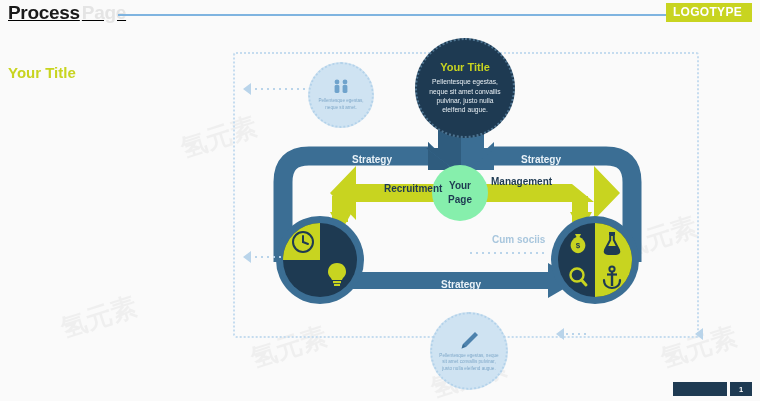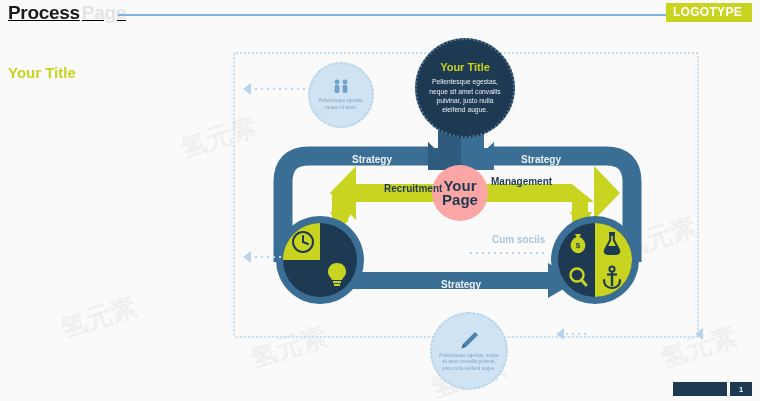--- a/index.html
+++ b/index.html
@@ -40,22 +40,22 @@
 
   
   .topcircle{position:absolute;left:415px;top:38px;width:100px;height:100px;border-radius:50%;
     background:#1e3a52;border:2px dotted #4e7491;box-sizing:border-box;
     display:flex;flex-direction:column;align-items:center;justify-content:center;text-align:center;}
   .topcircle .t{color:#c8d420;font-size:11px;font-weight:bold;margin-bottom:4px;}
   .topcircle .b{color:#e9f0f5;font-size:6.7px;line-height:9.4px;width:74px;}
 
   
   .hub{position:absolute;left:432px;top:165px;width:56px;height:56px;border-radius:50%;
-    background:#fca5a5;display:flex;flex-direction:column;justify-content:center;
-    color:#1e3a52;font-size:15px;font-weight:bold;line-height:14px;text-align:center;z-index:6;}
+    background:#86efac;display:flex;flex-direction:column;justify-content:center;
+    color:#1e3a52;font-size:10px;font-weight:bold;line-height:14px;text-align:center;z-index:6;}
 
   
   .alabel{position:absolute;font-size:10px;font-weight:bold;z-index:7;white-space:nowrap;}
   .alabel.blue{color:#eaf2f8;}
   .alabel.dark{color:#1e3a52;}
   .lab-strat-l{left:352px;top:154px;}
   .lab-strat-r{left:521px;top:154px;}
   .lab-recruit{left:360px;top:183px;margin-left:24px;}
   .lab-manage{left:491px;top:176px;}
   .lab-strat-b{left:441px;top:279px;}

